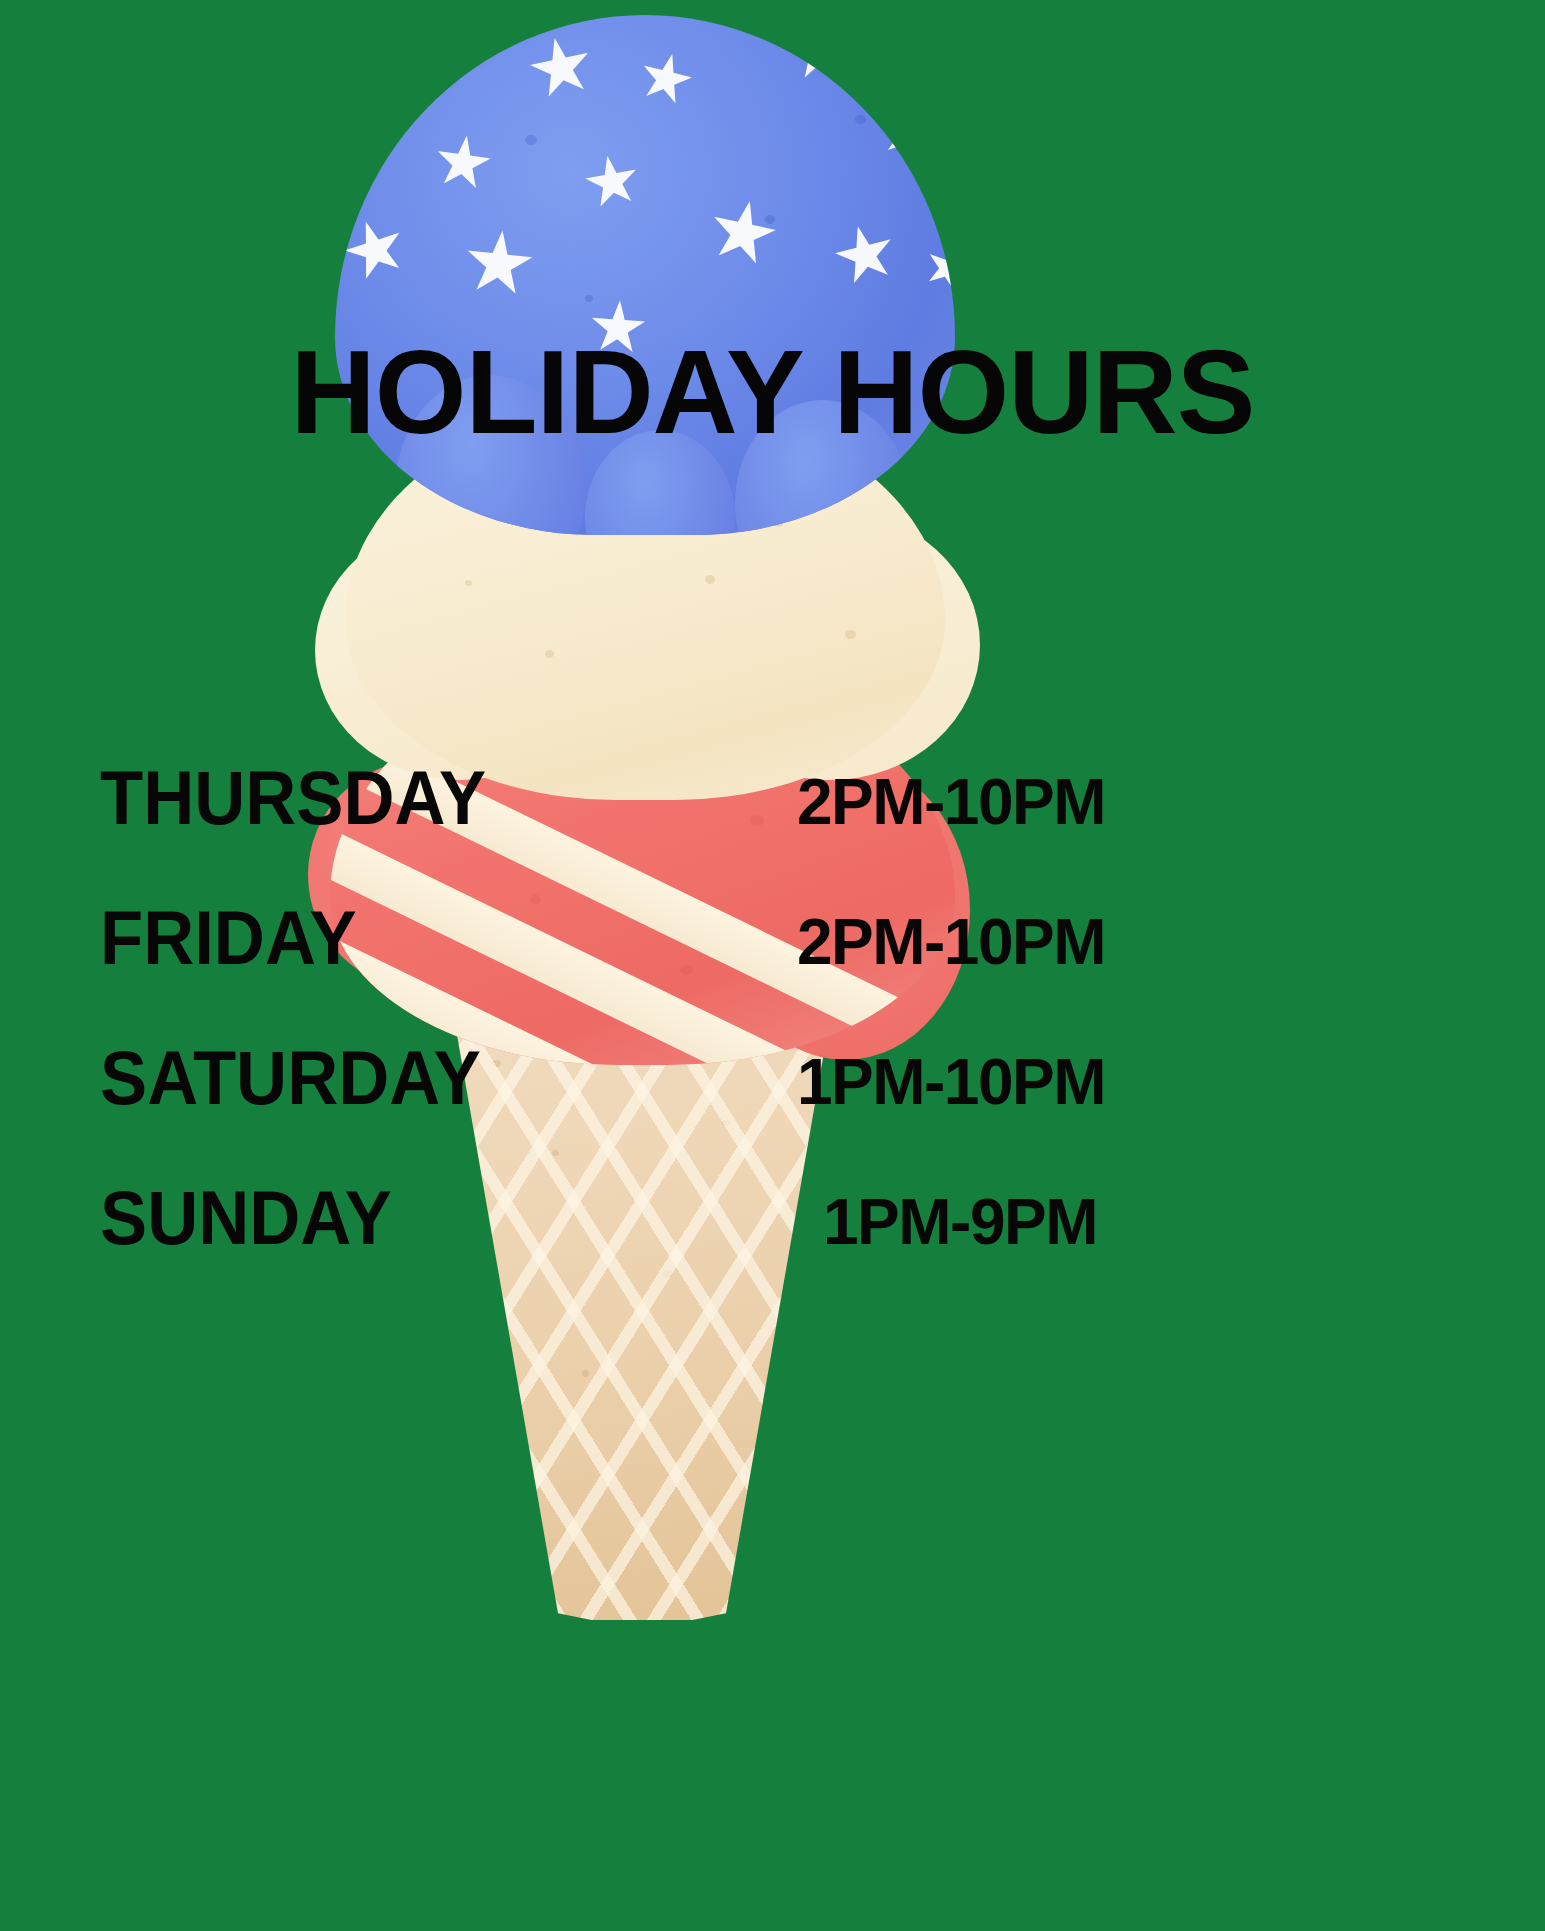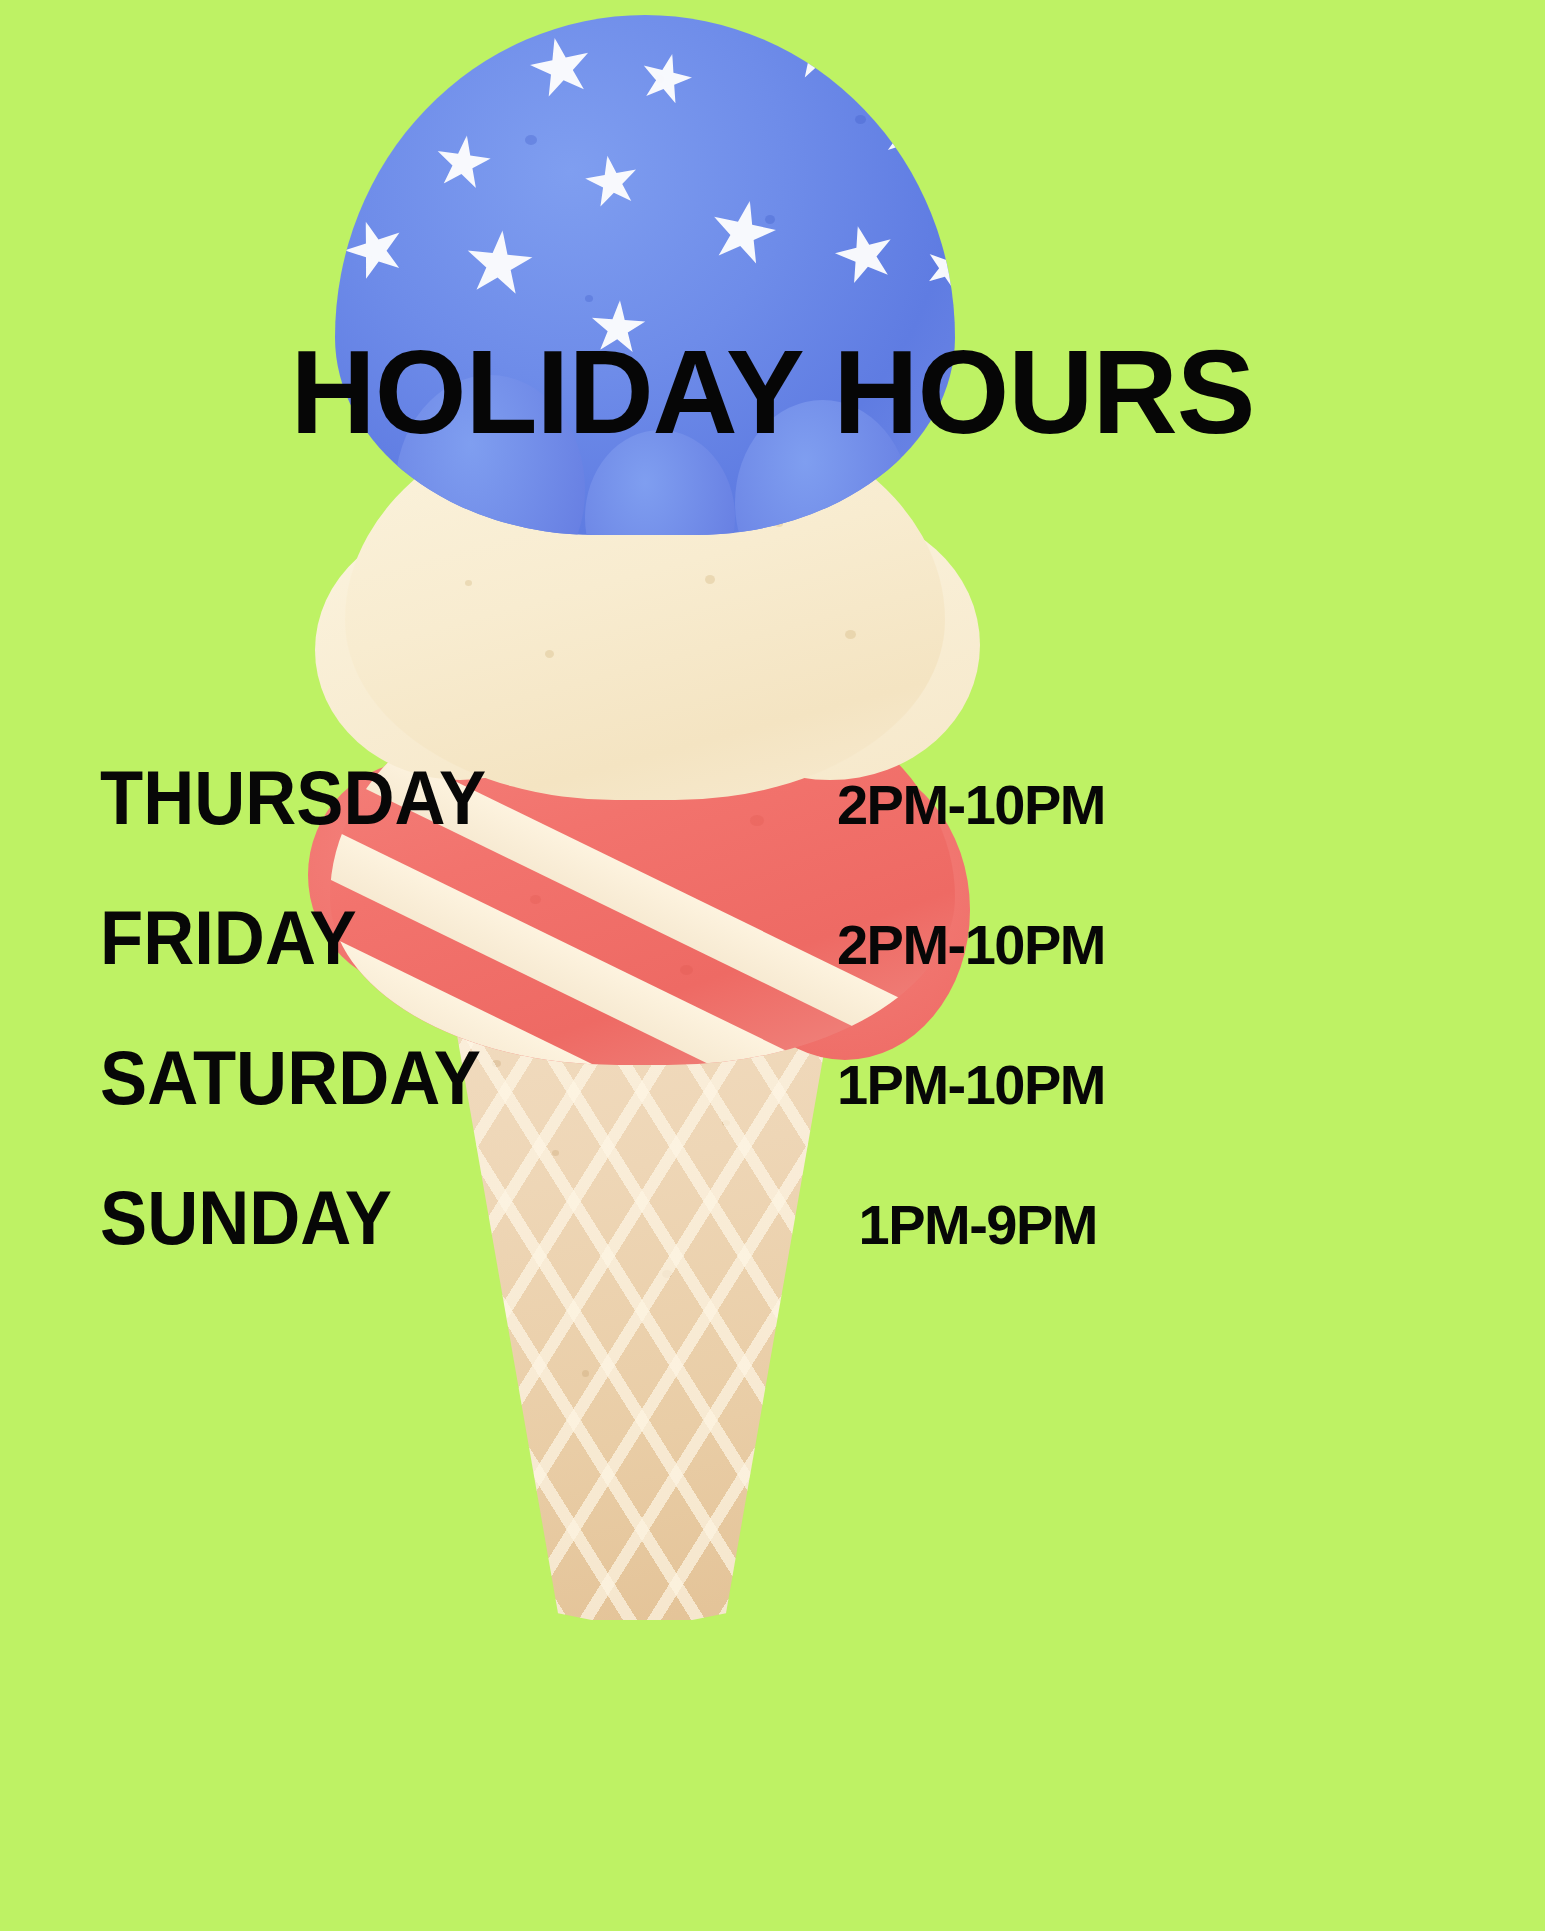--- a/index.html
+++ b/index.html
@@ -1,19 +1,19 @@
 <!DOCTYPE html>
 <html><head>
 <meta charset="utf-8">
 <style>
   * { margin:0; padding:0; box-sizing:border-box; }
   html,body { width:1545px; height:1931px; background:#ffffff; }
   body { font-family:"Liberation Sans", sans-serif; position:relative; overflow:hidden; }
 
-  #poster { position:absolute; inset:0; background:#bef264; }
+  #poster { position:absolute; inset:0; background:#15803d; }
 
   
   .art { position:absolute; left:0; top:0; width:1545px; height:1931px; }
 
   .cone-wrap { position:absolute; left:290px; top:0px; width:690px; height:1900px; }
 
   
   .cone {
     position:absolute; left:142px; top:940px; width:420px; height:680px;
     background:linear-gradient(168deg,#f2ddc2 0%,#eed6b6 35%,#e9cda6 70%,#e3c296 100%);
@@ -116,21 +116,21 @@
     font-size:76px;
     color:#070707;
     letter-spacing:0px;
     transform:scaleX(0.93);
     transform-origin:left center;
     line-height:1;
   }
   .time{
     font-family:"Liberation Sans", sans-serif;
     font-weight:bold;
-    font-size:56px;
+    font-size:64px;
     color:#070707;
     letter-spacing:-1.5px;
     line-height:1;
     white-space:nowrap;
   }
   .r0 .time{ margin-right:10px; }
   .r1 .time{ margin-right:10px; }
   .r2 .time{ margin-right:10px; }
   .r3 .time{ margin-right:18px;margin-left:36px; }
 </style>

